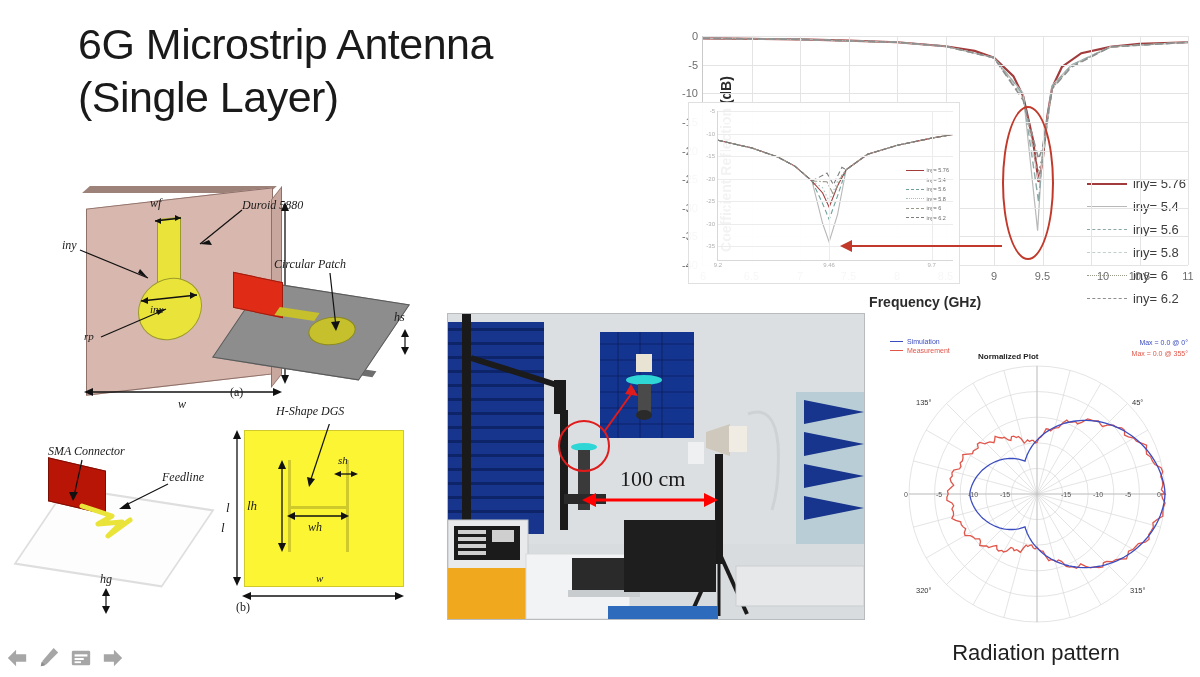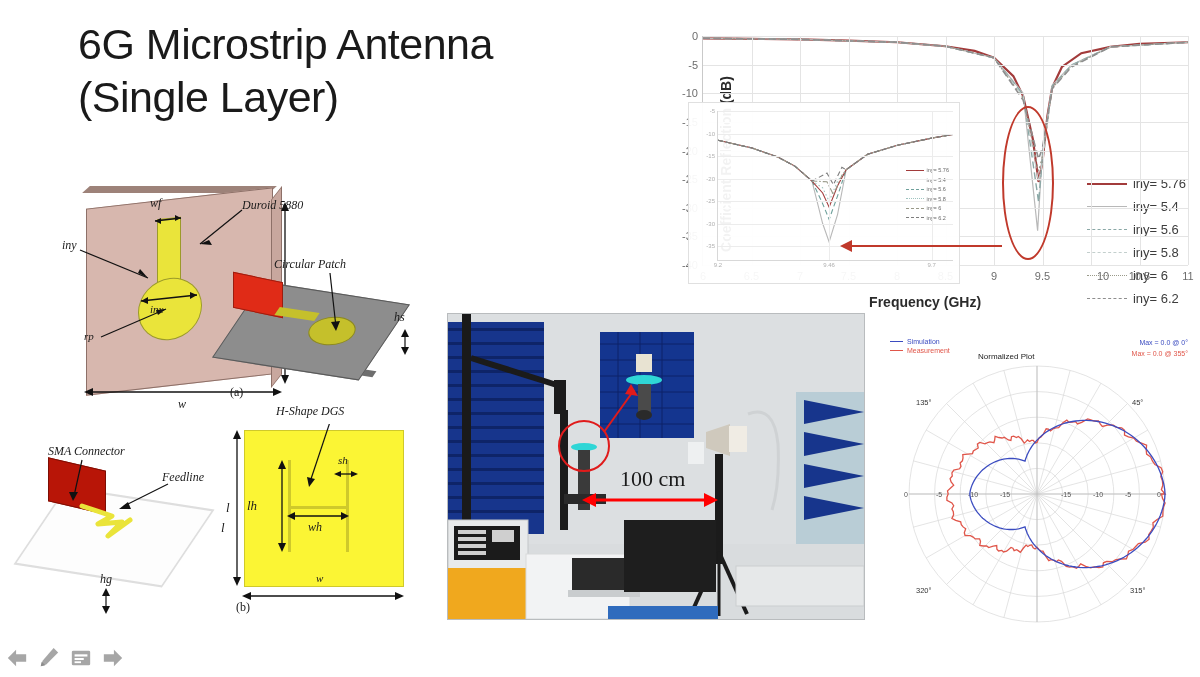--- a/index.html
+++ b/index.html
@@ -487,21 +487,21 @@
     <div style="position:absolute;left:8px;top:2px;">
       <div class="plegrow">
         <span class="plegline" style="border-color:#3b4cc0"></span>
         <span style="color:#3b4cc0">Simulation</span>
       </div>
       <div class="plegrow">
         <span class="plegline" style="border-color:#e0564a"></span>
         <span style="color:#e0564a">Measurement</span>
       </div>
     </div>
-    <div style="position:absolute;left:96px;top:16px;font-size:8px;font-weight:400;color:#222;">Normalized Plot</div>
+    <div style="position:absolute;left:96px;top:16px;font-size:8px;font-weight:700;color:#222;">Normalized Plot</div>
     <div class="pmax" style="position:absolute;right:4px;top:2px;color:#3b4cc0">Max = 0.0 @ 0°</div>
     <div class="pmax" style="position:absolute;right:4px;top:13px;color:#e0564a">Max = 0.0 @ 355°</div>
 
     <svg id="polarsvg" width="310" height="290" viewBox="0 0 310 290" style="position:absolute;left:0;top:0">
         <circle cx="155" cy="158" r="25.6" fill="none" stroke="#d8d8d8" stroke-width="0.7"></circle>
         <circle cx="155" cy="158" r="51.2" fill="none" stroke="#d8d8d8" stroke-width="0.7"></circle>
         <circle cx="155" cy="158" r="76.8" fill="none" stroke="#d8d8d8" stroke-width="0.7"></circle>
         <circle cx="155" cy="158" r="102.4" fill="none" stroke="#d8d8d8" stroke-width="0.7"></circle>
         <circle cx="155" cy="158" r="128" fill="none" stroke="#d8d8d8" stroke-width="0.7"></circle>
         <line x1="155" y1="158" x2="283" y2="158" stroke="#d8d8d8" stroke-width="0.7"></line>
@@ -540,20 +540,21 @@
         <text x="275" y="161" font-size="7" fill="#555" font-family="Liberation Sans, sans-serif">0</text>
         <path d="M283.0 158.0 L279.4 153.7 L280.8 149.2 L280.4 144.8 L278.8 140.6 L280.7 135.8 L279.0 131.6 L272.9 128.6 L270.4 124.9 L268.7 121.1 L264.6 118.1 L264.2 113.9 L264.6 109.2 L259.4 107.1 L254.4 105.1 L251.8 102.1 L246.4 100.9 L242.5 99.0 L242.6 94.3 L239.7 91.8 L234.4 91.3 L231.4 89.2 L226.5 88.9 L220.3 90.4 L218.2 87.9 L216.5 84.8 L212.1 85.0 L208.9 83.8 L205.7 82.9 L199.7 86.4 L195.5 87.9 L193.5 85.6 L190.1 86.0 L186.9 86.3 L184.8 84.1 L180.9 86.8 L176.6 91.6 L174.0 91.9 L171.3 92.7 L168.4 95.0 L166.4 93.1 L164.2 92.8 L161.3 98.1 L159.0 100.9 L156.9 102.2 L155.0 106.4 L153.2 107.0 L151.2 104.4 L149.4 104.4 L147.6 105.5 L145.5 103.9 L143.9 105.6 L142.3 107.1 L139.2 102.8 L136.3 100.5 L134.5 101.5 L131.6 100.2 L129.5 100.7 L128.9 104.5 L126.3 104.0 L122.3 101.3 L120.0 102.0 L116.9 101.5 L113.1 100.3 L112.7 103.8 L111.9 106.7 L108.0 105.9 L105.5 106.7 L103.0 107.8 L97.7 106.4 L95.4 108.0 L96.2 112.0 L93.8 113.5 L91.3 115.0 L90.5 117.7 L85.8 118.1 L80.8 118.6 L81.0 121.9 L80.4 124.8 L78.1 126.9 L79.0 130.3 L77.6 132.8 L71.8 134.1 L69.9 136.8 L70.3 140.0 L68.1 142.7 L69.1 145.9 L71.7 149.2 L68.6 152.0 L65.5 154.9 L66.2 158.0 L64.9 161.1 L64.9 164.3 L69.9 166.9 L71.7 169.7 L69.9 173.0 L71.3 175.8 L71.6 178.8 L69.9 182.4 L73.7 184.4 L78.7 185.8 L79.3 188.6 L81.1 190.9 L83.7 192.8 L82.3 196.7 L83.1 199.5 L88.4 199.6 L91.1 201.1 L93.2 202.9 L97.6 202.9 L98.5 205.4 L97.8 209.5 L101.2 210.0 L104.7 210.0 L106.7 211.6 L111.2 210.2 L114.7 209.5 L114.9 213.2 L116.6 215.0 L119.8 214.4 L121.5 216.0 L124.6 215.2 L129.0 211.4 L130.9 212.2 L132.1 214.6 L134.7 213.7 L136.5 214.9 L138.3 216.3 L141.5 212.0 L144.1 209.1 L145.8 210.5 L147.8 209.3 L149.7 208.9 L151.2 211.9 L153.1 213.0 L155.0 211.1 L156.9 213.4 L159.0 215.0 L161.0 215.1 L163.7 220.1 L166.8 224.6 L168.9 223.6 L171.5 224.1 L174.4 225.7 L176.4 223.9 L179.5 225.3 L184.2 230.3 L187.6 231.2 L190.5 230.7 L194.5 232.3 L196.8 230.4 L198.7 227.9 L203.7 230.3 L208.7 231.8 L211.8 230.8 L216.9 231.7 L220.8 231.0 L221.4 226.8 L224.7 225.3 L230.2 225.7 L233.4 223.8 L238.2 223.0 L244.4 222.9 L245.8 219.2 L246.5 215.2 L251.0 213.4 L253.7 210.5 L256.4 207.5 L263.2 206.2 L267.1 203.3 L266.7 198.7 L269.1 195.1 L271.3 191.3 L270.9 186.9 L275.1 183.5 L280.8 180.2 L280.9 175.7 L281.4 171.3 L283.1 167.0 L280.5 162.4 L279.5 158.0 Z" fill="none" stroke="#e0564a" stroke-width="1.3"></path>
         <path d="M283.0 158.0 L282.7 153.5 L282.0 149.1 L281.0 144.8 L279.7 140.5 L278.2 136.3 L276.5 132.2 L274.5 128.2 L272.3 124.4 L269.9 120.7 L267.4 117.1 L264.7 113.7 L261.8 110.5 L258.8 107.4 L255.6 104.5 L252.3 101.8 L249.0 99.3 L245.5 97.0 L241.9 94.8 L238.3 92.9 L234.7 91.2 L230.9 89.6 L227.2 88.3 L223.4 87.2 L219.6 86.2 L215.8 85.5 L212.1 84.9 L208.3 84.6 L204.6 84.4 L201.0 84.4 L197.4 84.6 L193.8 85.0 L190.4 85.5 L187.0 86.2 L183.7 87.0 L180.5 88.0 L177.4 89.2 L174.4 90.4 L171.5 91.8 L168.8 93.3 L166.1 94.9 L163.6 96.5 L161.3 98.3 L159.0 100.2 L157.0 102.1 L155.0 104.1 L153.2 106.1 L151.5 108.1 L150.0 110.2 L148.6 112.4 L147.3 114.5 L146.2 116.7 L145.2 118.8 L144.4 120.9 L143.6 123.0 L143.0 125.1 L141.5 124.6 L139.9 124.1 L138.2 123.6 L136.5 123.2 L134.7 122.9 L132.9 122.7 L131.1 122.5 L129.2 122.5 L127.3 122.5 L125.4 122.7 L123.4 122.9 L121.4 123.2 L119.5 123.7 L117.5 124.2 L115.5 124.9 L113.6 125.6 L111.6 126.5 L109.7 127.5 L107.8 128.5 L106.0 129.7 L104.2 131.0 L102.4 132.4 L100.7 133.8 L99.1 135.4 L97.6 137.1 L96.1 138.9 L94.7 140.7 L93.4 142.6 L92.2 144.6 L91.1 146.7 L90.1 148.9 L89.3 151.1 L88.6 153.4 L88.1 155.7 L87.8 158.0 L88.1 160.3 L88.6 162.6 L89.3 164.9 L90.1 167.1 L91.1 169.3 L92.2 171.4 L93.4 173.4 L94.7 175.3 L96.1 177.1 L97.6 178.9 L99.1 180.6 L100.7 182.2 L102.4 183.6 L104.2 185.0 L106.0 186.3 L107.8 187.5 L109.7 188.5 L111.6 189.5 L113.6 190.4 L115.5 191.1 L117.5 191.8 L119.5 192.3 L121.4 192.8 L123.4 193.1 L125.4 193.3 L127.3 193.5 L129.2 193.5 L131.1 193.5 L132.9 193.3 L134.7 193.1 L136.5 192.8 L138.2 192.4 L139.9 191.9 L141.5 191.4 L143.0 190.9 L143.6 193.0 L144.4 195.1 L145.2 197.2 L146.2 199.3 L147.3 201.5 L148.6 203.6 L150.0 205.8 L151.5 207.9 L153.2 209.9 L155.0 211.9 L157.0 213.9 L159.0 215.8 L161.3 217.7 L163.6 219.5 L166.1 221.1 L168.8 222.7 L171.5 224.2 L174.4 225.6 L177.4 226.8 L180.5 228.0 L183.7 229.0 L187.0 229.8 L190.4 230.5 L193.8 231.0 L197.4 231.4 L201.0 231.6 L204.6 231.6 L208.3 231.4 L212.1 231.1 L215.8 230.5 L219.6 229.8 L223.4 228.8 L227.2 227.7 L230.9 226.4 L234.7 224.8 L238.3 223.1 L241.9 221.2 L245.5 219.0 L249.0 216.7 L252.3 214.2 L255.6 211.5 L258.8 208.6 L261.8 205.5 L264.7 202.3 L267.4 198.9 L269.9 195.3 L272.3 191.6 L274.5 187.8 L276.5 183.8 L278.2 179.7 L279.7 175.5 L281.0 171.2 L282.0 166.9 L282.7 162.5 L283.0 158.0 Z" fill="none" stroke="#3b4cc0" stroke-width="1.3"></path>
       </svg>
 
     <div class="ang" style="left:34px;top:62px;">135°</div>
     <div class="ang" style="left:250px;top:62px;">45°</div>
     <div class="ang" style="left:34px;top:250px;">320°</div>
     <div class="ang" style="left:248px;top:250px;">315°</div>
   </div>
+  <div id="cap2">Radiation pattern</div>
 
   <div id="toolbar">
     <svg width="22" height="22" viewBox="0 0 24 24">
       <path d="M11 3 L11 8 L22 8 L22 16 L11 16 L11 21 L2 12 Z" fill="#a6a6a6"></path>
       </svg>
     <svg width="22" height="22" viewBox="0 0 24 24">
       <path d="M17 1 L22 6 L9 19 L3 21 L5 15 Z" fill="#a6a6a6"></path>
       <path d="M4 16 L8 20 L3 21 Z" fill="#8c8c8c"></path>
       </svg>
     <svg width="22" height="22" viewBox="0 0 24 24">

